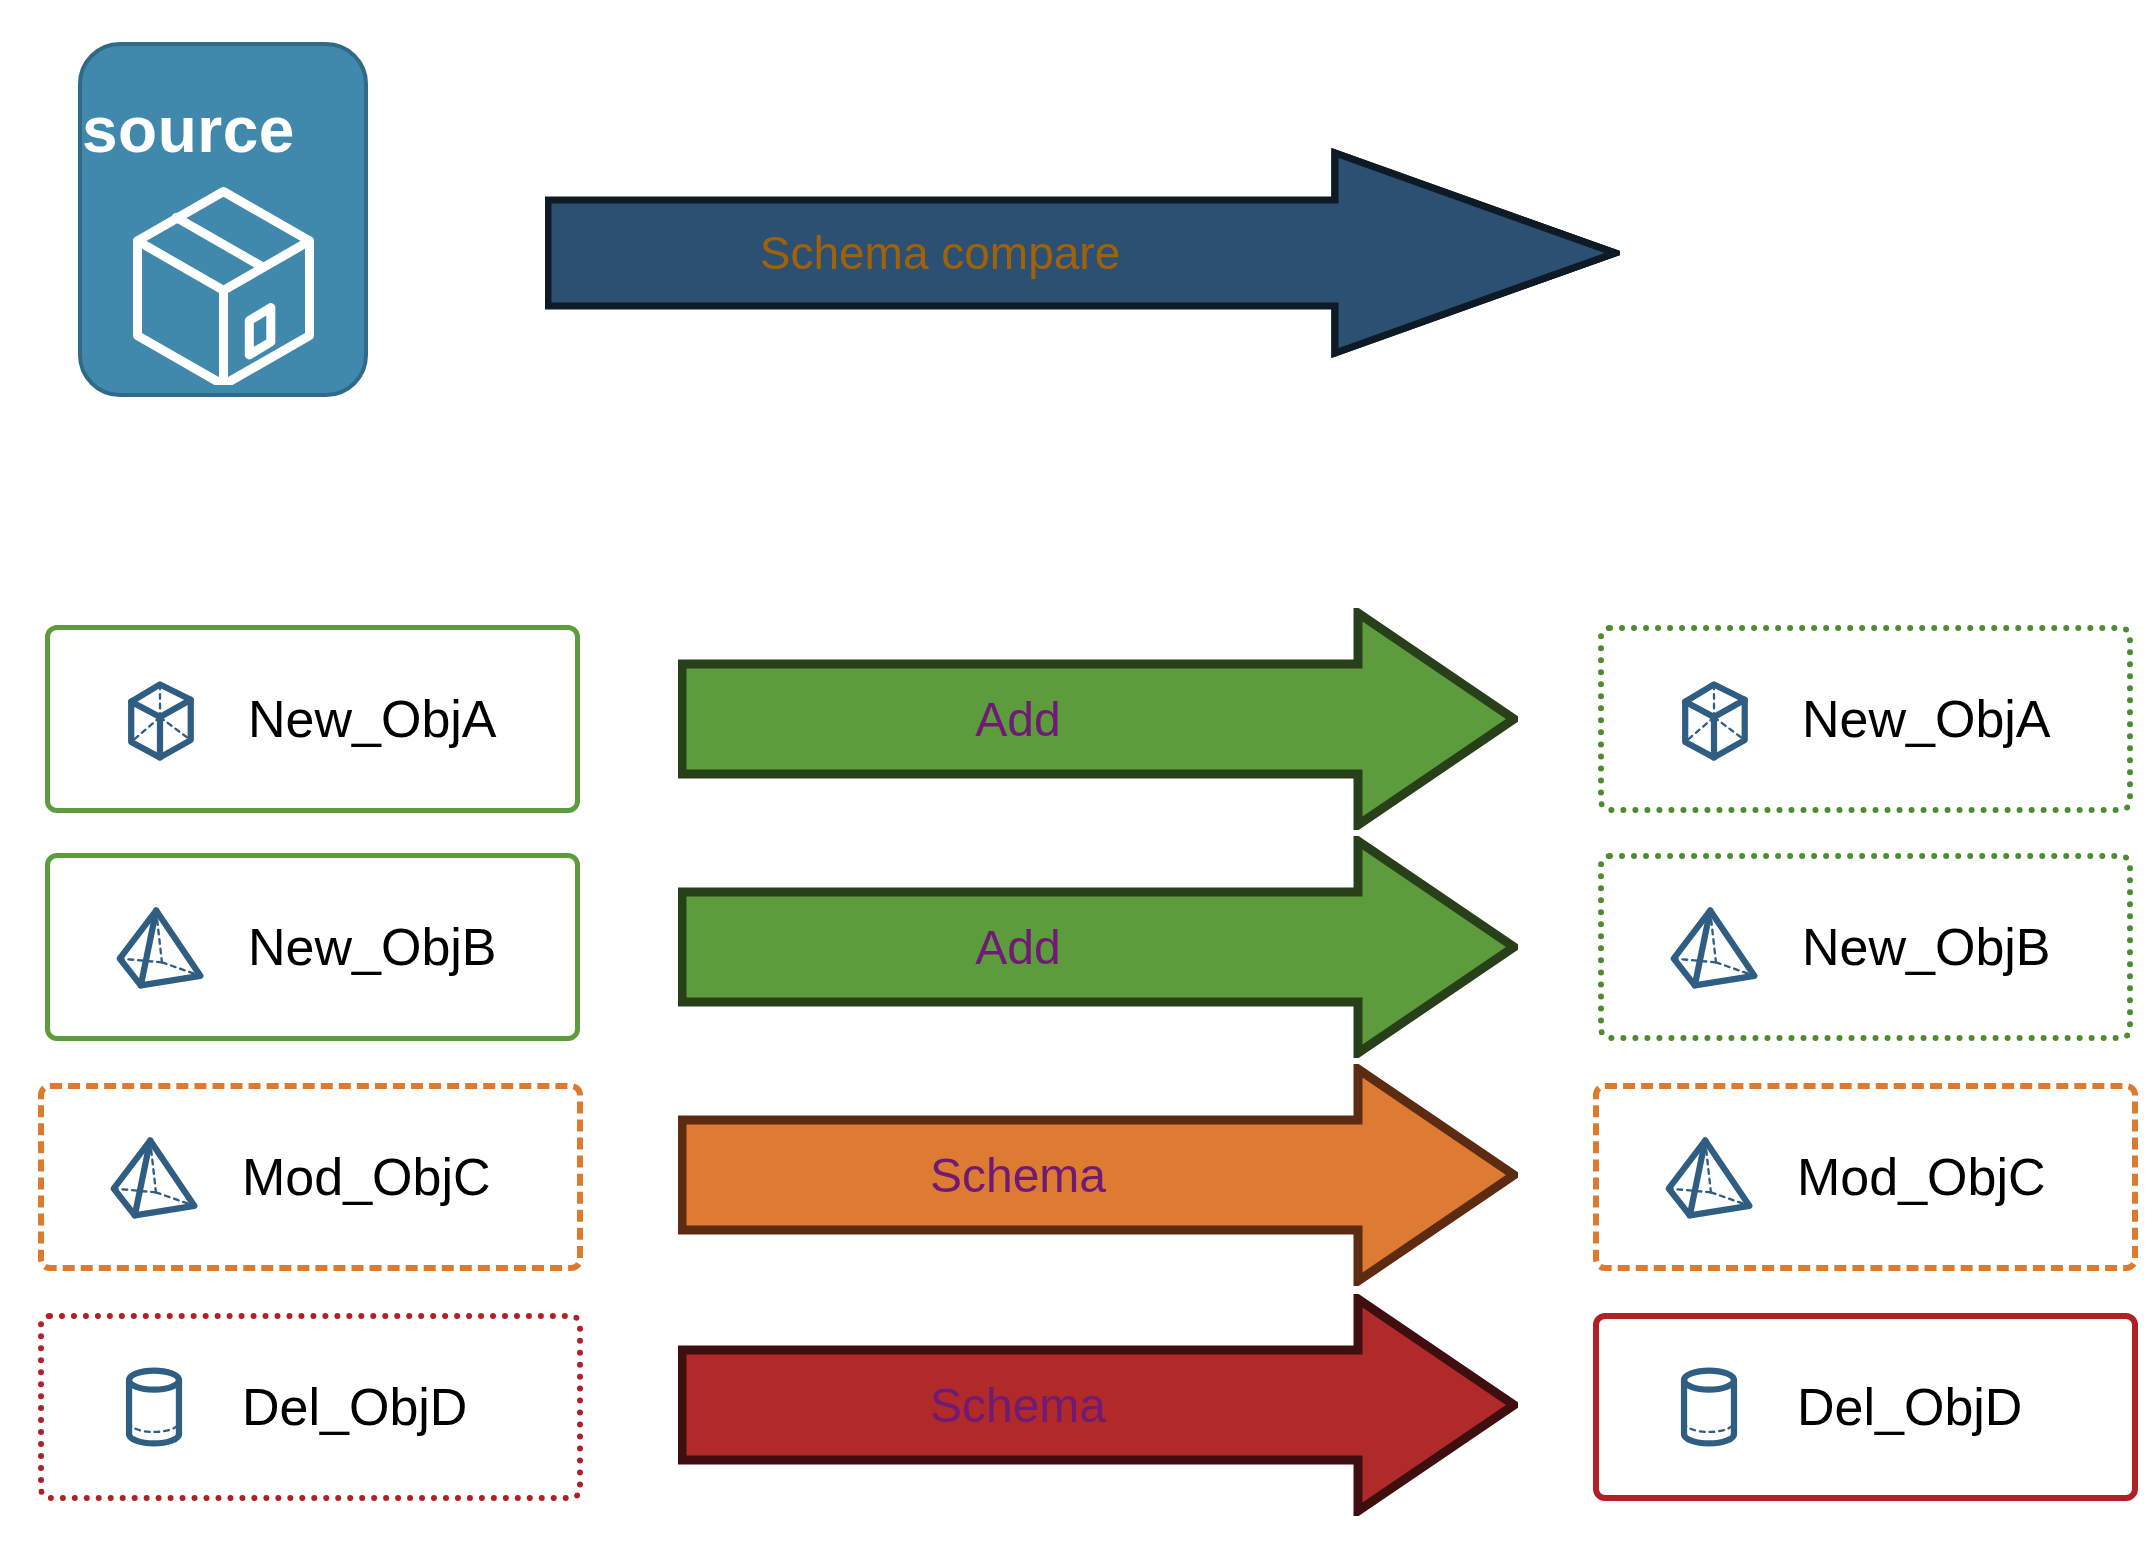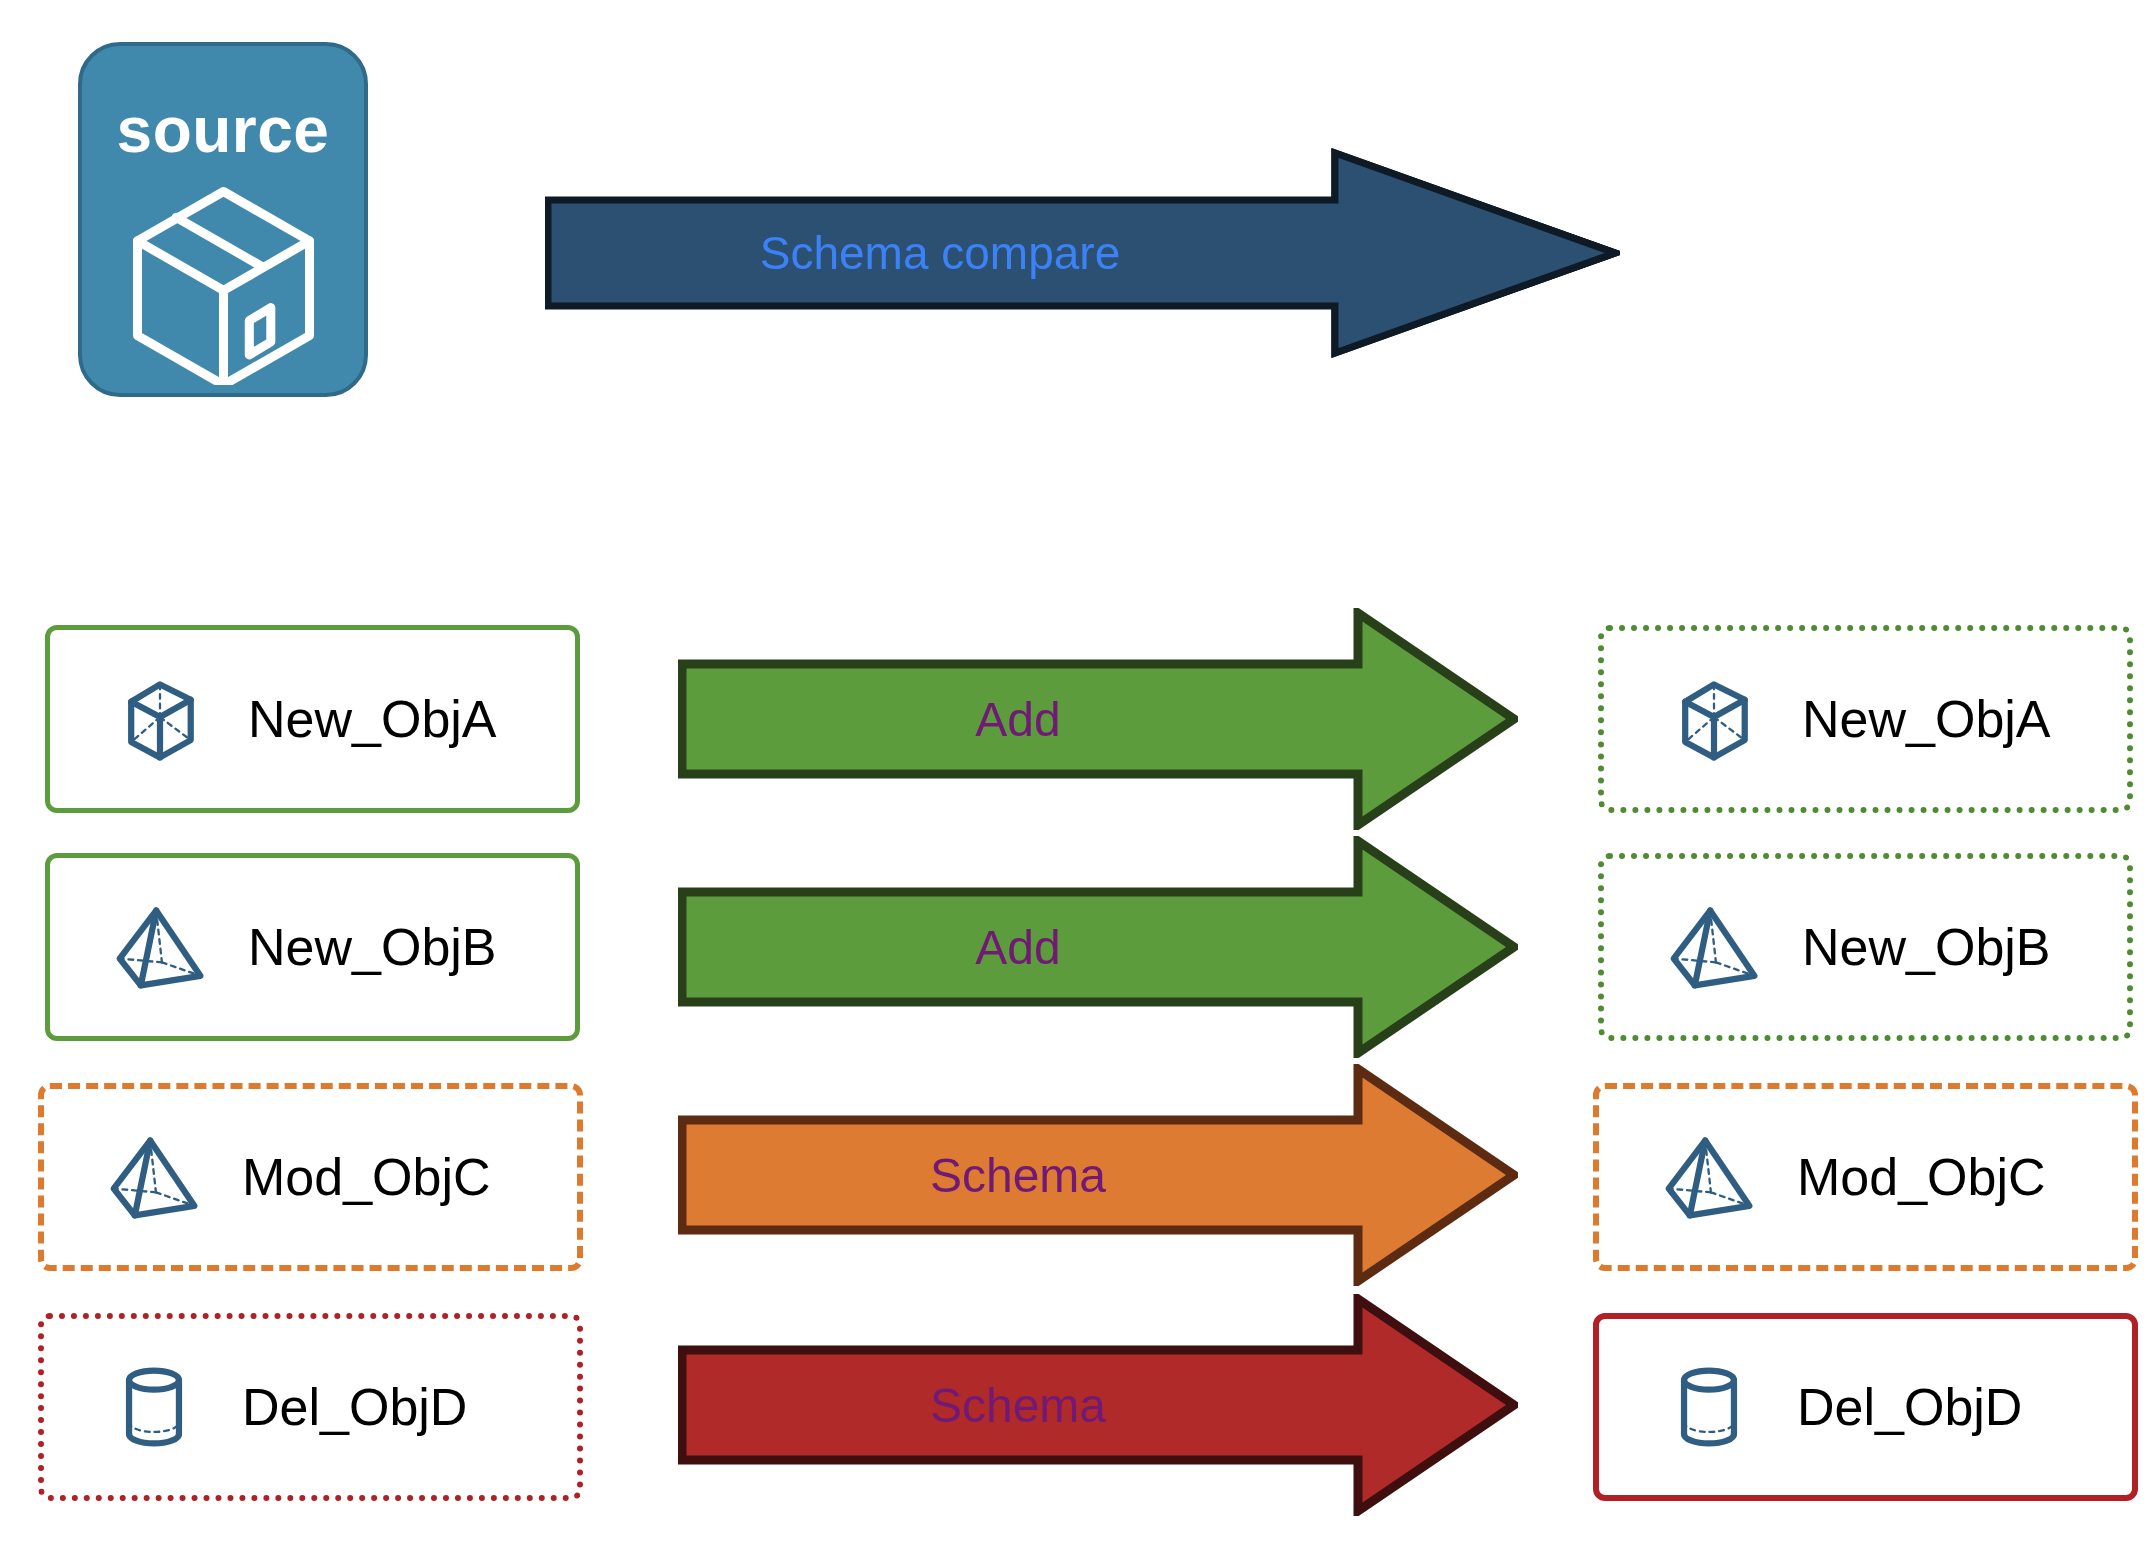--- a/index.html
+++ b/index.html
@@ -19,21 +19,21 @@
     overflow: hidden;
   }
 
   
   .endpoint {
     position: absolute;
     border-radius: 42px;
     box-sizing: border-box;
     display: flex;
     flex-direction: column;
-    align-items: center;
+    align-items: flex-start;
   }
   .endpoint-title {
     color: #ffffff;
     font-weight: bold;
     font-size: 64px;
     letter-spacing: 0.5px;
     line-height: 1;
     margin-top: 52px;
     user-select: none;
   }
@@ -44,21 +44,21 @@
     justify-content: center;
     width: 100%;
   }
 
   
   .big-arrow {
     position: absolute;
   }
   .big-arrow-label {
     position: absolute;
-    color: #3b82f6;
+    color: #a16207;
     font-size: 46px;
     white-space: nowrap;
     user-select: none;
   }
 
   
   .obj-card {
     position: absolute;
     box-sizing: border-box;
     background: #ffffff;

